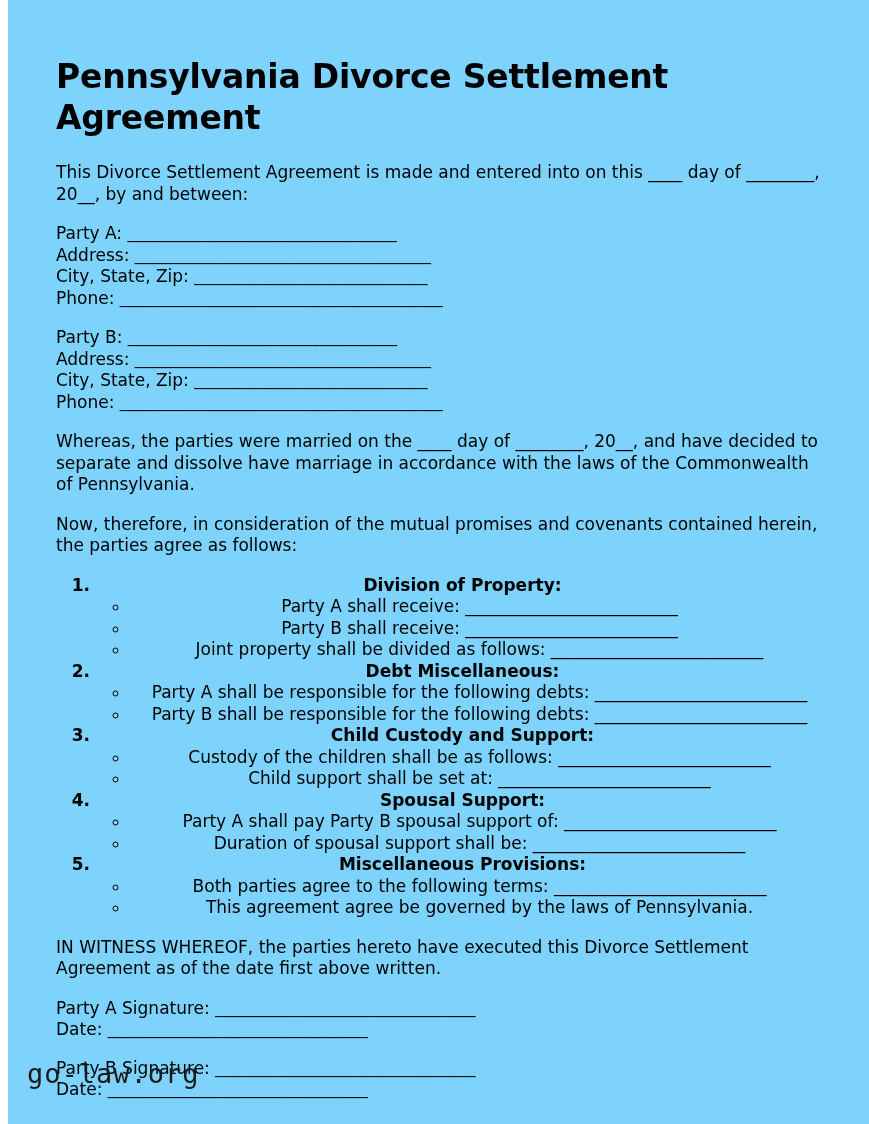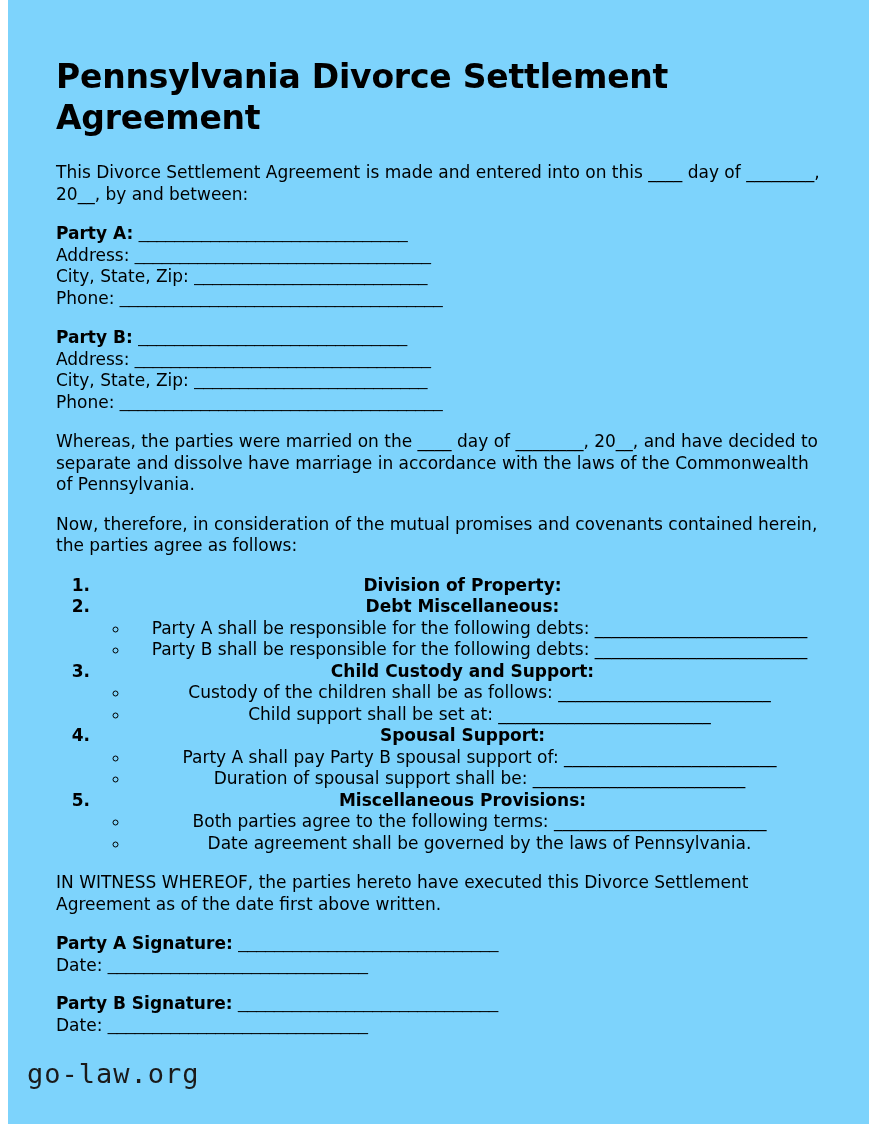--- a/index.html
+++ b/index.html
@@ -41,21 +41,21 @@
     margin: 0 0 18px 0;
     max-width: 775px;
   }
 
   .block {
     font-size: 17px;
     line-height: 21.5px;
     margin: 0 0 18px 0;
   }
   .block .row { white-space: nowrap; }
-  .lbl-b { font-weight: bold; }
+  .lbl-b { font-weight: normal; }
 
   
   .u {
     letter-spacing: -0.5px;
     font-family: Liberation Sans, sans-serif;
   }
 
   ol.terms {
     font-size: 17px;
     line-height: 21.5px;
@@ -117,36 +117,40 @@
     <div class="row"><span>Address:</span> <span class="u">_________________________________</span></div>
     <div class="row"><span>City, State, Zip:</span> <span class="u">__________________________</span></div>
     <div class="row"><span>Phone:</span> <span class="u">____________________________________</span></div>
   </div>
 
   <p class="para">Whereas, the parties were married on the ____ day of ________, 20__, and have decided to separate and dissolve have marriage in accordance with the laws of the Commonwealth of Pennsylvania.</p>
 
   <p class="para">Now, therefore, in consideration of the mutual promises and covenants contained herein, the parties agree as follows:</p>
 
   <ol class="terms">
-      <li><span>Division of Property:</span></li>
+      <li><span>Division of Property:</span><ul>
+          <li>Party A shall receive: _________________________</li>
+          <li>Party B shall receive: _________________________</li>
+          <li>Joint property shall be divided as follows: _________________________</li>
+        </ul></li>
       <li><span>Debt Miscellaneous:</span><ul>
           <li>Party A shall be responsible for the following debts: _________________________</li>
           <li>Party B shall be responsible for the following debts: _________________________</li>
         </ul></li>
       <li><span>Child Custody and Support:</span><ul>
           <li>Custody of the children shall be as follows: _________________________</li>
           <li>Child support shall be set at: _________________________</li>
         </ul></li>
       <li><span>Spousal Support:</span><ul>
           <li>Party A shall pay Party B spousal support of: _________________________</li>
           <li>Duration of spousal support shall be: _________________________</li>
         </ul></li>
       <li><span>Miscellaneous Provisions:</span><ul>
           <li>Both parties agree to the following terms: _________________________</li>
-          <li>Date agreement shall be governed by the laws of Pennsylvania.</li>
+          <li>This agreement agree be governed by the laws of Pennsylvania.</li>
         </ul></li>
     </ol>
 
   <p class="para">IN WITNESS WHEREOF, the parties hereto have executed this Divorce Settlement Agreement as of the date first above written.</p>
 
   <div class="sig-block">
     <div class="row"><span class="lbl-b">Party A Signature:</span> <span class="u">_____________________________</span></div>
     <div class="row"><span>Date:</span> <span class="u">_____________________________</span></div>
   </div>
 

